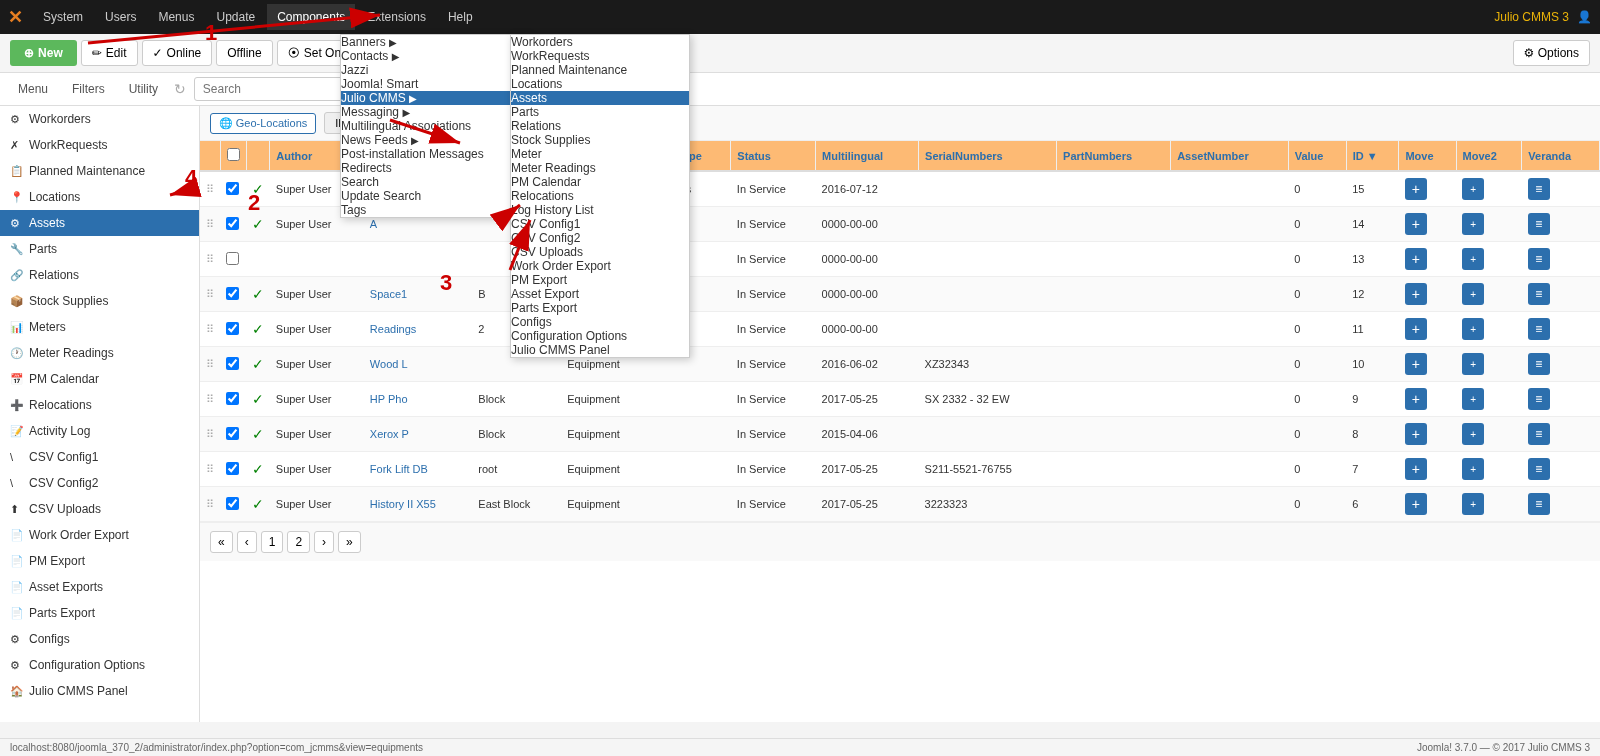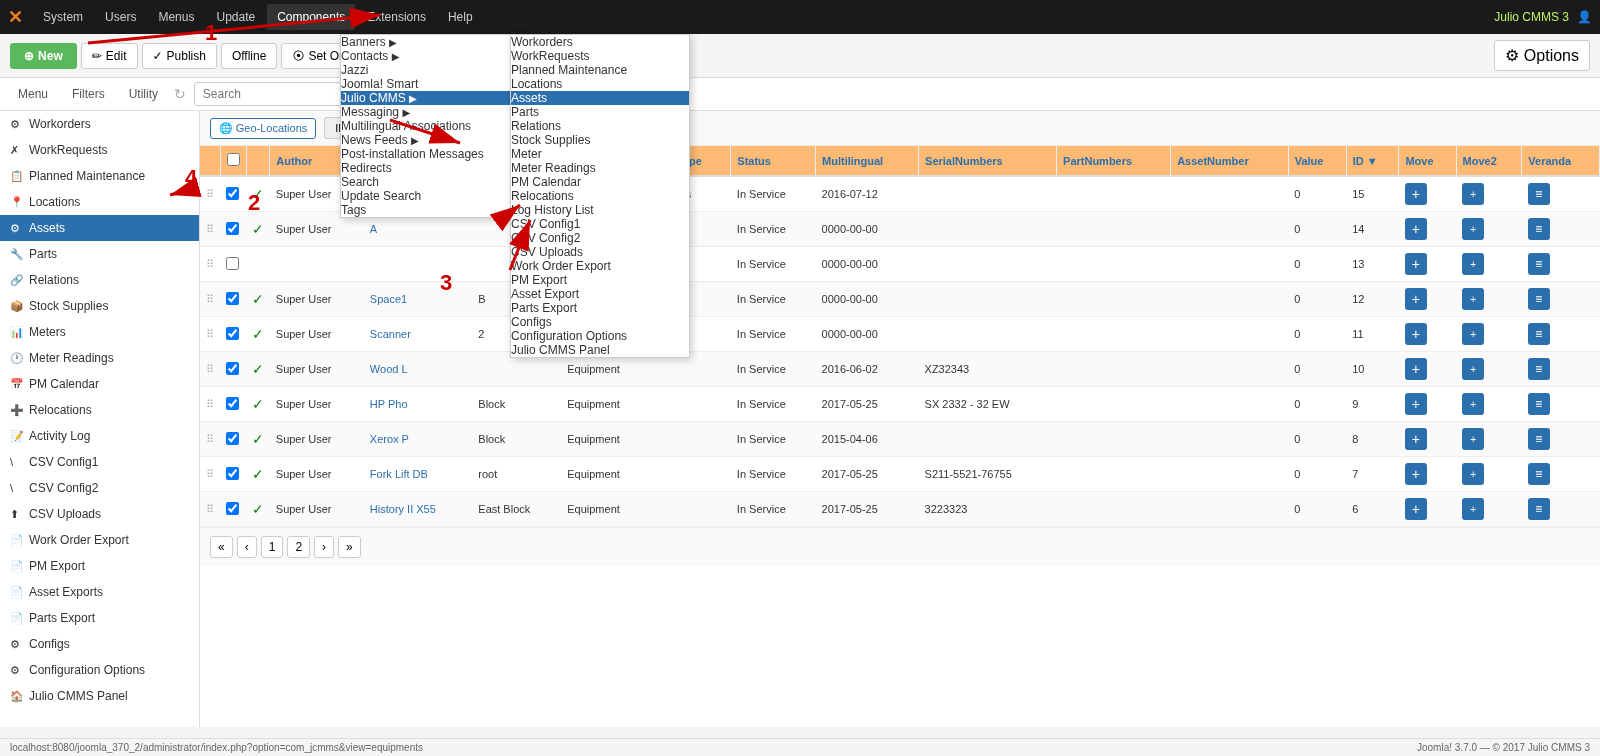--- a/index.html
+++ b/index.html
@@ -28,21 +28,21 @@
       padding: 6px 10px;
       cursor: pointer;
       font-size: 12px;
       white-space: nowrap;
     }
     .topnav-right {
       margin-left: auto;
       display: flex;
       align-items: center;
       gap: 8px;
-      color: #bef264;
+      color: #eab308;
       font-size: 12px;
     }
     .topnav-right span { cursor: pointer; }
 
     
     .toolbar {
       background: #f5f5f5;
       border-bottom: 1px solid #ddd;
       display: flex;
       align-items: center;
@@ -74,21 +74,21 @@
       align-items: center;
       gap: 4px;
     }
     .btn-options {
       margin-left: auto;
       background: #fff;
       border: 1px solid #ccc;
       padding: 5px 10px;
       border-radius: 3px;
       cursor: pointer;
-      font-size: 16px;
+      font-size: 12px;
     }
 
     
     .subtoolbar {
       background: #fff;
       border-bottom: 1px solid #ddd;
       display: flex;
       align-items: center;
       padding: 4px 10px;
       gap: 8px;
@@ -319,21 +319,21 @@
   <button class="btn-new">
     <span>⊕</span>
     <span>New</span>
   </button>
   <button class="btn-toolbar">
     <span>✏</span>
     <span>Edit</span>
   </button>
   <button class="btn-toolbar">
     <span>✓</span>
-    <span>Publish</span>
+    <span>Online</span>
   </button>
   <button class="btn-toolbar">
     <span>Offline</span>
   </button>
   <button class="btn-toolbar">
     <span>⦿</span>
     <span>Set Online</span>
   </button>
   <button class="btn-toolbar">
     <span>🗄</span>
@@ -602,21 +602,21 @@
             </td>
       <td>
               <button class="btn-blue-sq" style="font-size:12px;">≡</button>
             </td>
     </tr>
           <tr>
       <td><span style="color:#aaa;cursor:grab;">⠿</span></td>
       <td><input type="checkbox" checked="" style=""></td>
       <td><span style="color:green;font-size:14px;">✓</span></td>
       <td>Super User</td>
-      <td><span class="cell-link">Scanner</span></td>
+      <td><span class="cell-link">Readings</span></td>
       <td>2</td>
       <td>Facility</td>
       <td></td>
       <td>In Service</td>
       <td>0000-00-00</td>
       <td></td>
       <td></td>
       <td></td>
       <td>0</td>
       <td>11</td>

